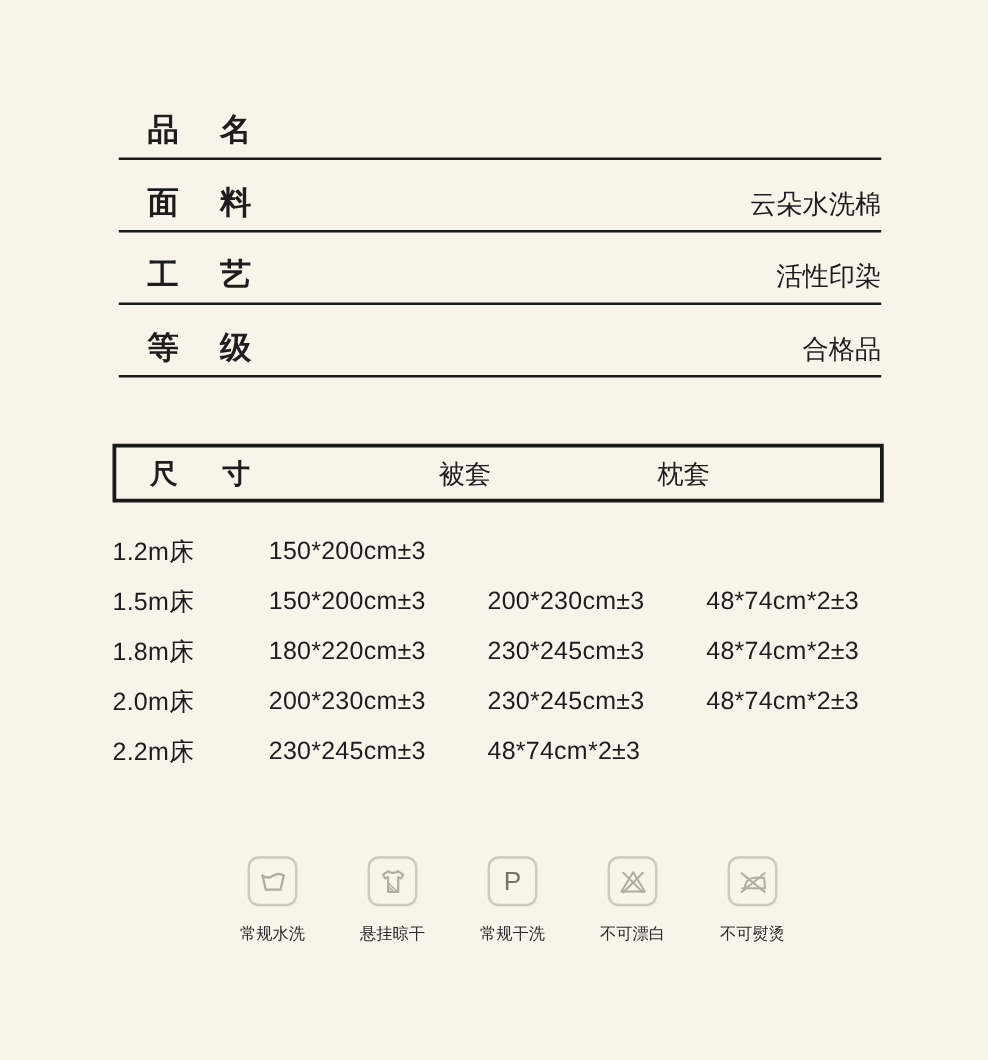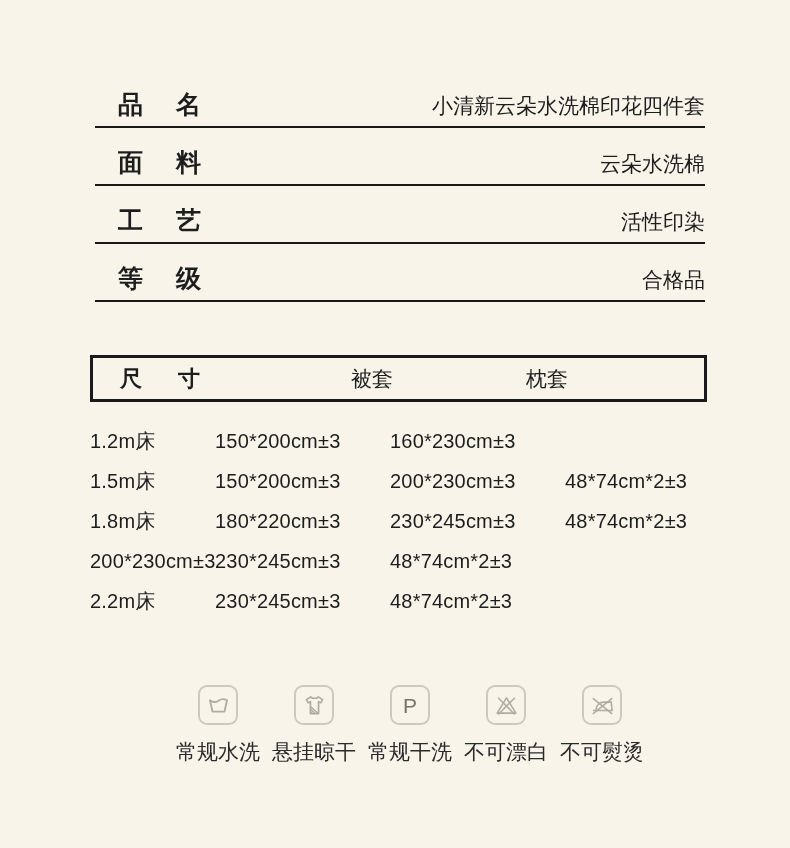--- a/index.html
+++ b/index.html
@@ -105,35 +105,34 @@
   }
   .care-box svg { display: block; }
   .p-letter {
     font-size: 21px;
     font-weight: 500;
     color: #76736b;
     line-height: 1;
   }
   .care-label {
     margin-top: 13px;
-    font-size: 21px;
+    font-size: 13px;
     color: #2a2a2a;
     white-space: nowrap;
   }
 </style>
 </head>
 <body>
 
 <div class="spec-section">
   <div class="spec-row">
     <div class="spec-label">
       <span>品</span>
       <span>名</span>
     </div>
-    <div class="spec-value">小清新云朵水洗棉印花四件套</div>
   </div>
   <div class="spec-row">
     <div class="spec-label">
       <span>面</span>
       <span>料</span>
     </div>
     <div class="spec-value">云朵水洗棉</div>
   </div>
   <div class="spec-row">
     <div class="spec-label">
@@ -157,35 +156,35 @@
       <span>尺</span>
       <span>寸</span>
     </div>
     <div class="hcell">被套</div>
     <div class="hcell">枕套</div>
   </div>
   <div class="size-body">
     <div class="size-row">
       <div class="cell">1.2m床</div>
       <div class="cell">150*200cm±3</div>
-      <div class="cell">160*230cm±3</div>
     </div>
     <div class="size-row">
       <div class="cell">1.5m床</div>
       <div class="cell">150*200cm±3</div>
       <div class="cell">200*230cm±3</div>
       <div class="cell">48*74cm*2±3</div>
     </div>
     <div class="size-row">
       <div class="cell">1.8m床</div>
       <div class="cell">180*220cm±3</div>
       <div class="cell">230*245cm±3</div>
       <div class="cell">48*74cm*2±3</div>
     </div>
     <div class="size-row">
+      <div class="cell">2.0m床</div>
       <div class="cell">200*230cm±3</div>
       <div class="cell">230*245cm±3</div>
       <div class="cell">48*74cm*2±3</div>
     </div>
     <div class="size-row">
       <div class="cell">2.2m床</div>
       <div class="cell">230*245cm±3</div>
       <div class="cell">48*74cm*2±3</div>
     </div>
   </div>

